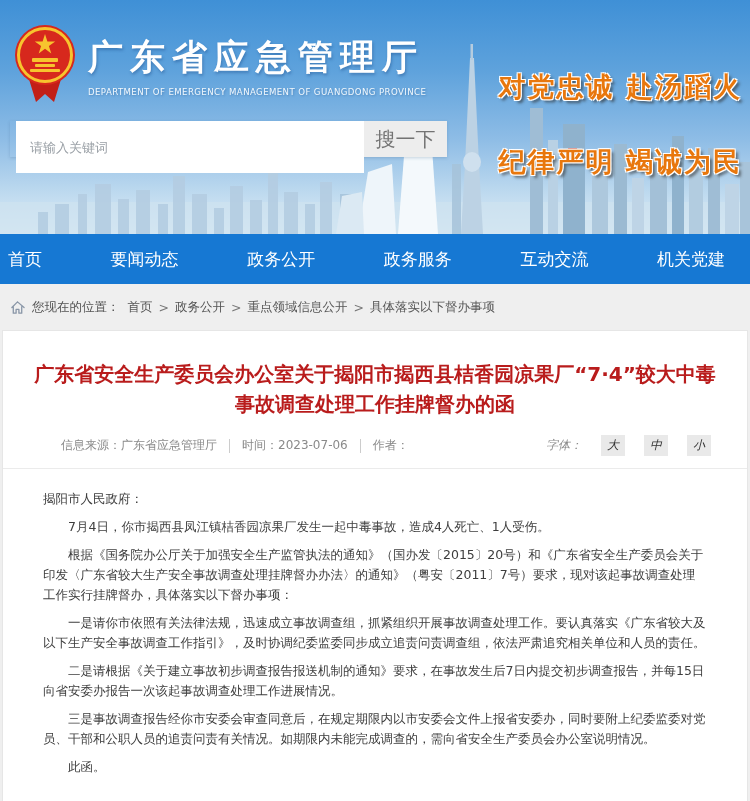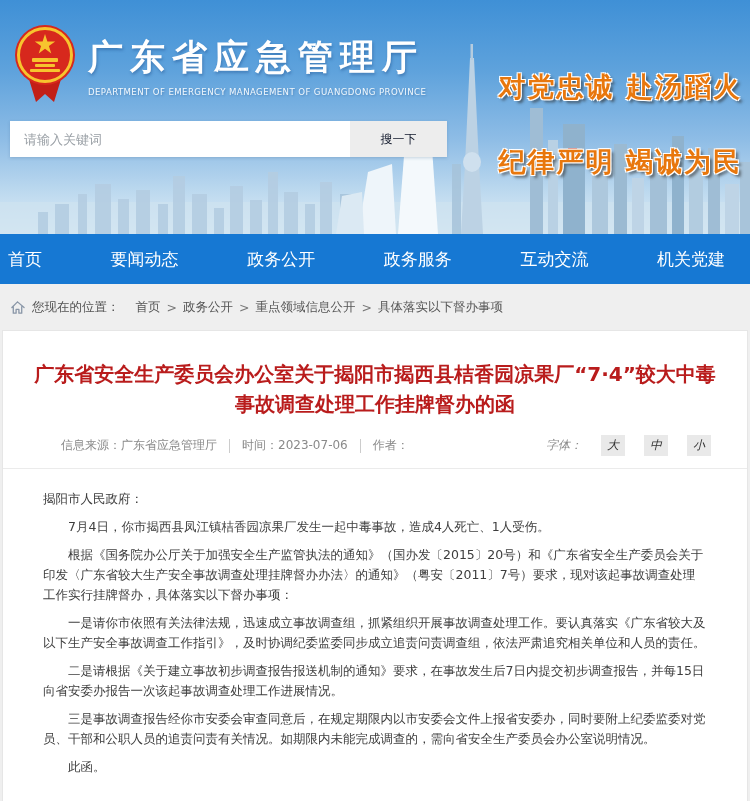--- a/index.html
+++ b/index.html
@@ -19,38 +19,38 @@
   .agency-en { margin-top:6px; font-size:8.6px; letter-spacing:.4px; color:#f2f8fd;
     text-shadow:1px 1px 2px rgba(30,80,140,.4); white-space:nowrap; }
 
   .slogans { position:absolute; right:8px; top:30px; text-align:right; }
   .slogan { font-size:27px; font-weight:bold; color:#e8770d; letter-spacing:2px;
     white-space:nowrap; line-height:37px;
     text-shadow:-1px -1px 0 #fff, 1px -1px 0 #fff, -1px 1px 0 #fff, 1px 1px 0 #fff, 3px 3px 3px rgba(40,40,40,.65);margin-top:38px; }
 
   .search-row { position:absolute; left:10px; top:121px; width:437px; height:36px;
     display:flex; box-shadow:0 1px 3px rgba(60,100,140,.25); }
-  .search-input { flex:1; height:36px; border:none; outline:none; background:#fff;
-    padding:0 14px; font-size:13px; color:#333; font-family:"DejaVu Sans",sans-serif; }
+  .search-input { flex:1; height:52px; border:none; outline:none; background:#fff;
+    padding:0 14px; font-size:13px; color:#333; font-family:"DejaVu Sans",sans-serif;margin-left:6px; }
   .search-input::placeholder { color:#9aa0a6; }
-  .search-btn { width:97px; height:36px; border:none; background:#ededed; cursor:pointer;
-    font-size:12px; color:#0f172a; font-family:"DejaVu Sans",sans-serif; }
+  .search-btn { width:83px; height:36px; border:none; background:#ededed; cursor:pointer;
+    font-size:20px; color:#737373; font-family:"DejaVu Sans",sans-serif; }
 
   
   .nav { width:750px; height:50px; background:#1678d3; display:flex; align-items:center;
     justify-content:space-between; padding:0 25px 0 8px; }
   .nav-item { color:#fff; font-size:17px; text-decoration:none; cursor:pointer; white-space:nowrap; }
 
   
   .crumbbar { width:750px; height:46px; background:#efefef; display:flex; align-items:center; padding:0 10px; }
   .crumb-home { width:15px; height:15px; margin-right:7px; flex:none; }
   .crumbbar, .crumbbar a { font-size:12.5px; color:#555; }
   .crumb-link { text-decoration:none; cursor:pointer; margin:0 4px; color:#555; }
   .crumb-sep { color:#777; margin:0 2px; }
-  .crumb-prefix { margin-right:12px; }
+  .crumb-prefix { margin-right:4px; }
 
   
   .content { width:746px; margin:0 auto; background:#fff; border:1px solid #e6e6e6;
     border-bottom:none; min-height:471px; }
   .art-title { padding:28px 22px 0; text-align:center; font-size:20px; font-weight:bold;
     color:#b91c1c; line-height:30px; }
   .meta-row { margin-top:16px; padding:0 36px 12px 58px; display:flex; align-items:center;
     border-bottom:1px solid #ebebeb; font-size:12px; color:#8a8a8a; }
   .meta-seg { white-space:nowrap; }
   .meta-div { width:1px; height:14px; background:#ccc; margin:0 12px; }

